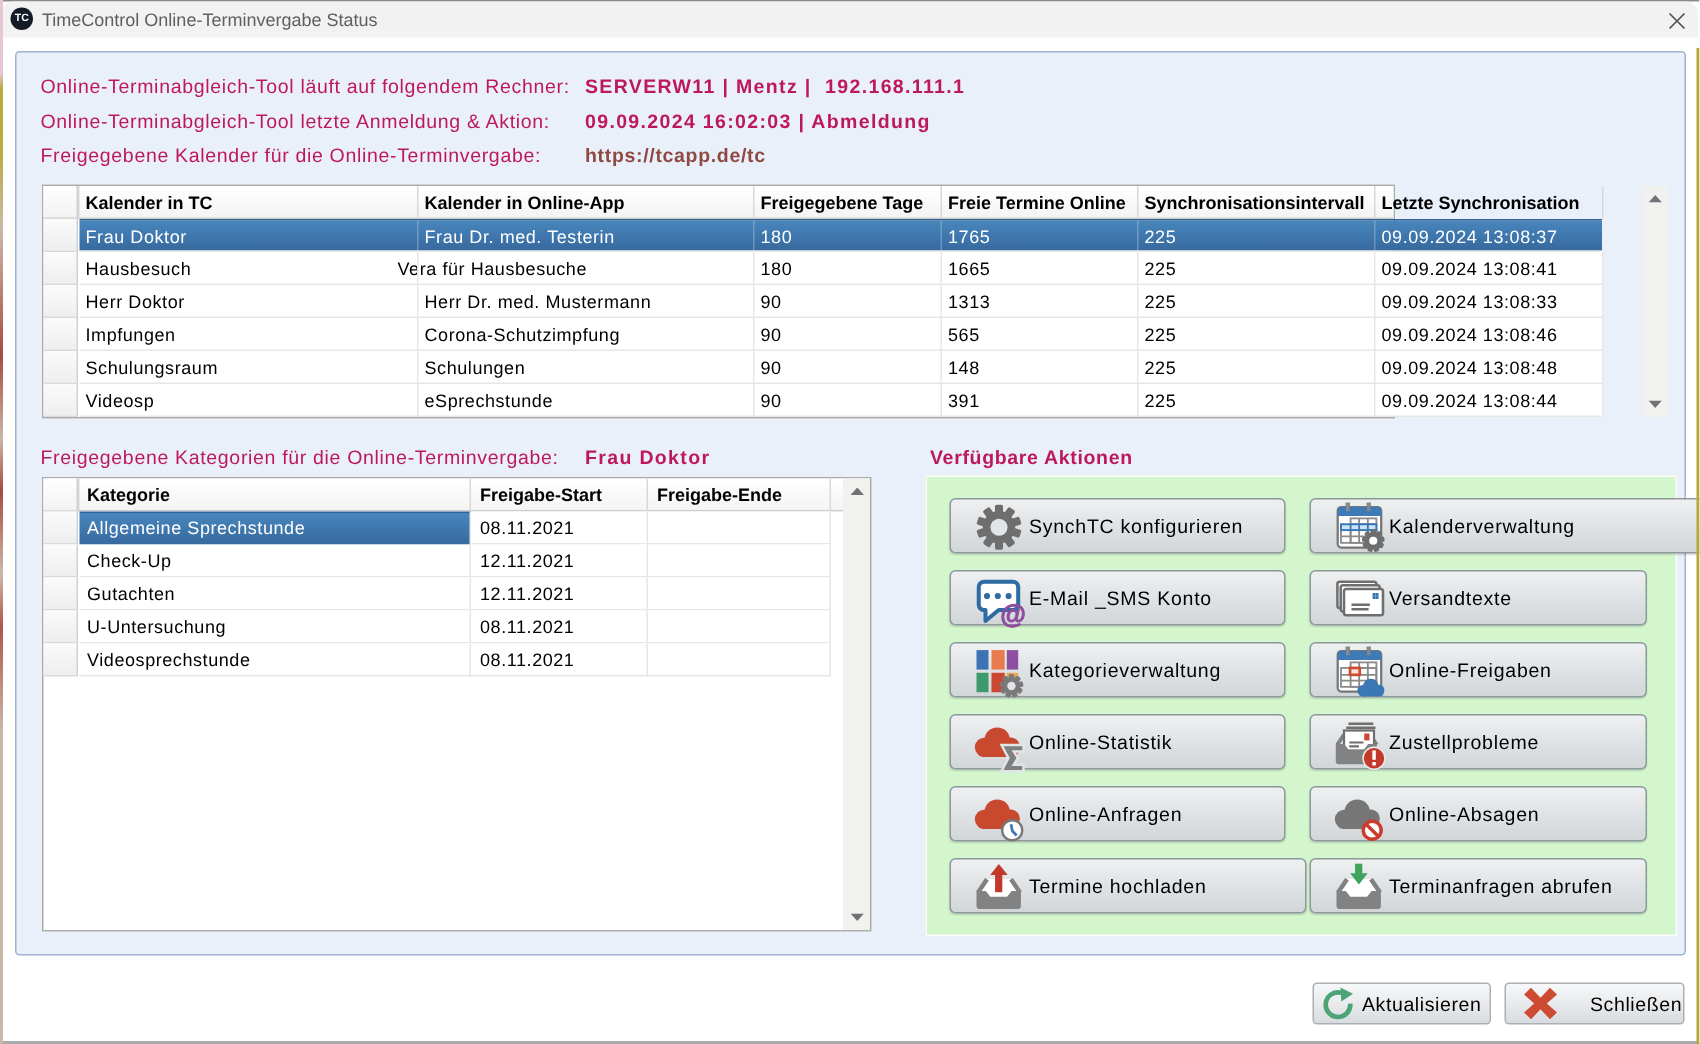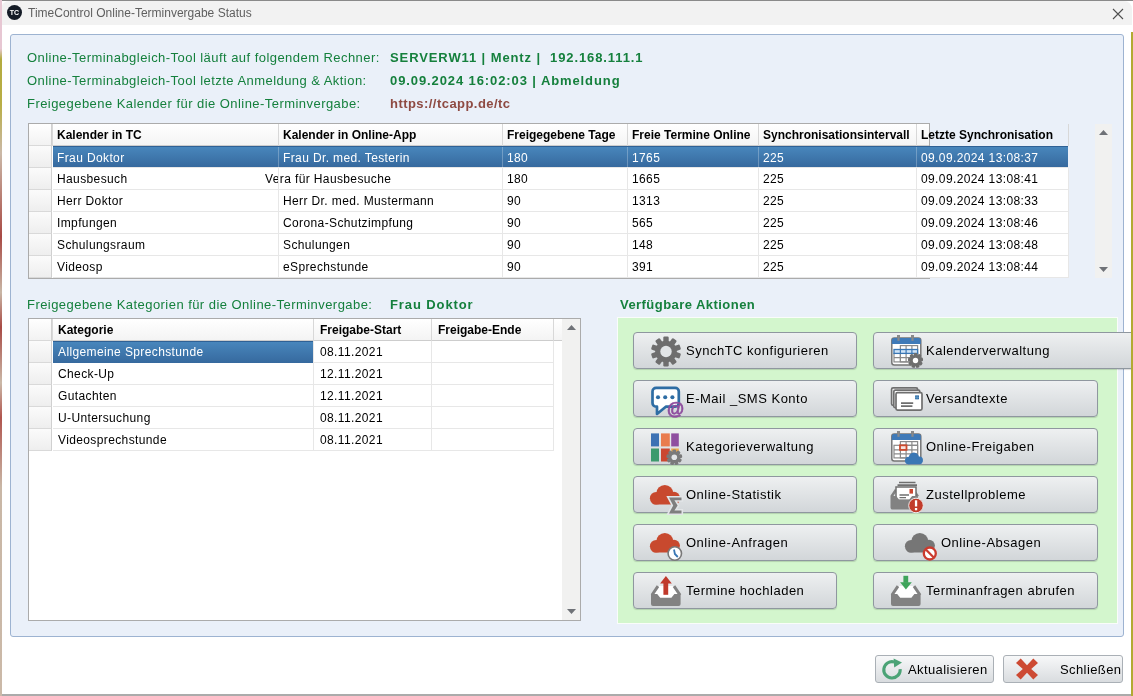--- a/index.html
+++ b/index.html
@@ -4,21 +4,21 @@
 *{margin:0;padding:0;box-sizing:border-box;}
 html,body{width:1133px;height:696px;overflow:hidden;background:#fff;font-family:"Liberation Sans",sans-serif;}
 .abs{position:absolute;}
 .win{position:relative;width:1133px;height:696px;background:#fff;}
 .topline{left:0;top:0;width:1133px;height:1px;background:#8a8a8a;}
 .titlebar{left:1px;top:1px;width:1131px;height:24px;background:#f2f2f2;border-radius:8px 8px 0 0;}
 .title-txt{left:27px;top:5px;font-size:12px;color:#5f5f5f;}
 .closeX{left:1106px;top:2px;width:22px;height:22px;}
 .tcicon{left:6px;top:4px;width:15px;height:15px;border-radius:50%;background:#141b26;color:#fff;font-size:7px;font-weight:bold;text-align:center;line-height:15px;letter-spacing:0;}
 .panel{left:10px;top:34px;width:1114px;height:603px;background:#eaf0f9;border:1px solid #9db3d1;border-radius:3px;}
-.iline{font-size:13px;color:#15803d;white-space:nowrap;letter-spacing:.45px;}
+.iline{font-size:13px;color:#be185d;white-space:nowrap;letter-spacing:.45px;}
 .ib{font-weight:bold;letter-spacing:.9px;}
 .link{color:#8e4a42;font-weight:bold;}
 
 .tbl{background:#fff;border:1px solid #ababab;}
 .thead{left:0;top:0;height:22px;width:100%;background:linear-gradient(#ffffff,#f4f4f4);border-bottom:1px solid #cdcdcd;}
 .hcell{position:absolute;top:4px;font-size:12px;font-weight:bold;color:#000;white-space:nowrap;}
 .row{position:absolute;height:22px;border-bottom:1px solid #e7e7e7;background:#fff;}
 .rsel{background:linear-gradient(#4886bc,#36699e);border-top:1px solid #2f6195;}
 .cell{position:absolute;top:4px;font-size:12px;color:#000;white-space:nowrap;letter-spacing:.38px;}
 .rsel .cell{color:#fff;}
@@ -408,36 +408,36 @@
             <circle cx="14.8" cy="8.6" r="8.6"></circle>
             <circle cx="24" cy="12.6" r="5.9"></circle>
             <rect x="1.5" y="11" width="27.5" height="8.6" rx="4"></rect>
           </g>
         </g>
         <circle cx="23.8" cy="26.5" r="6.7" fill="#fff" stroke="#787878" stroke-width="1.6"></circle>
         <path d="M23 22.5 L23.9 27 L26.8 30" stroke="#3a77b4" stroke-width="1.8" fill="none"></path>
       </svg>
       <span class="tx">Online-Anfragen</span>
     </div>
-<div class="abtn" style="left:873px;top:524px;width:225px;padding-left:15px;">
+<div class="abtn" style="left:873px;top:524px;width:225px;">
       <svg class="ic" viewBox="0 0 32 32" style="overflow:visible;">
         <g transform="translate(-1 6)">
           <g fill="#767676">
             <circle cx="6.2" cy="13.2" r="6.3"></circle>
             <circle cx="14.8" cy="8.6" r="8.6"></circle>
             <circle cx="24" cy="12.6" r="5.9"></circle>
             <rect x="1.5" y="11" width="27.5" height="8.6" rx="4"></rect>
           </g>
         </g>
         <circle cx="23.8" cy="26.5" r="6" fill="#fff" stroke="#cb3b2e" stroke-width="2.3"></circle>
         <path d="M19.6 22.3 L28 30.7" stroke="#cb3b2e" stroke-width="2.3"></path>
       </svg>
       <span class="tx">Online-Absagen</span>
     </div>
-<div class="abtn" style="left:633px;top:572px;width:204px;">
+<div class="abtn" style="left:633px;top:572px;width:238px;">
       <svg class="ic" viewBox="0 0 32 32" style="overflow:visible;">
         <path d="M2 19.5 L7.5 11 H22.5 L28 19.5 V24 H2 Z" fill="#fff"></path>
         <path d="M1 20 L7 11.2 M29 20 L23 11.2" stroke="#828282" stroke-width="3"></path>
         <path d="M0 19 h6.2 l3 3.8 h11.2 l3 -3.8 H29.6 V29 a2 2 0 0 1 -2 2 H2 a2 2 0 0 1 -2 -2 Z" fill="#828282"></path>
         <g fill="#c0392b">
           <rect x="12.4" y="8" width="4.8" height="11.8"></rect>
           <path d="M9.1 8.4 L14.9 1 L20.8 8.4 Z"></path>
         </g>
       </svg>
       <span class="tx">Termine hochladen</span>

